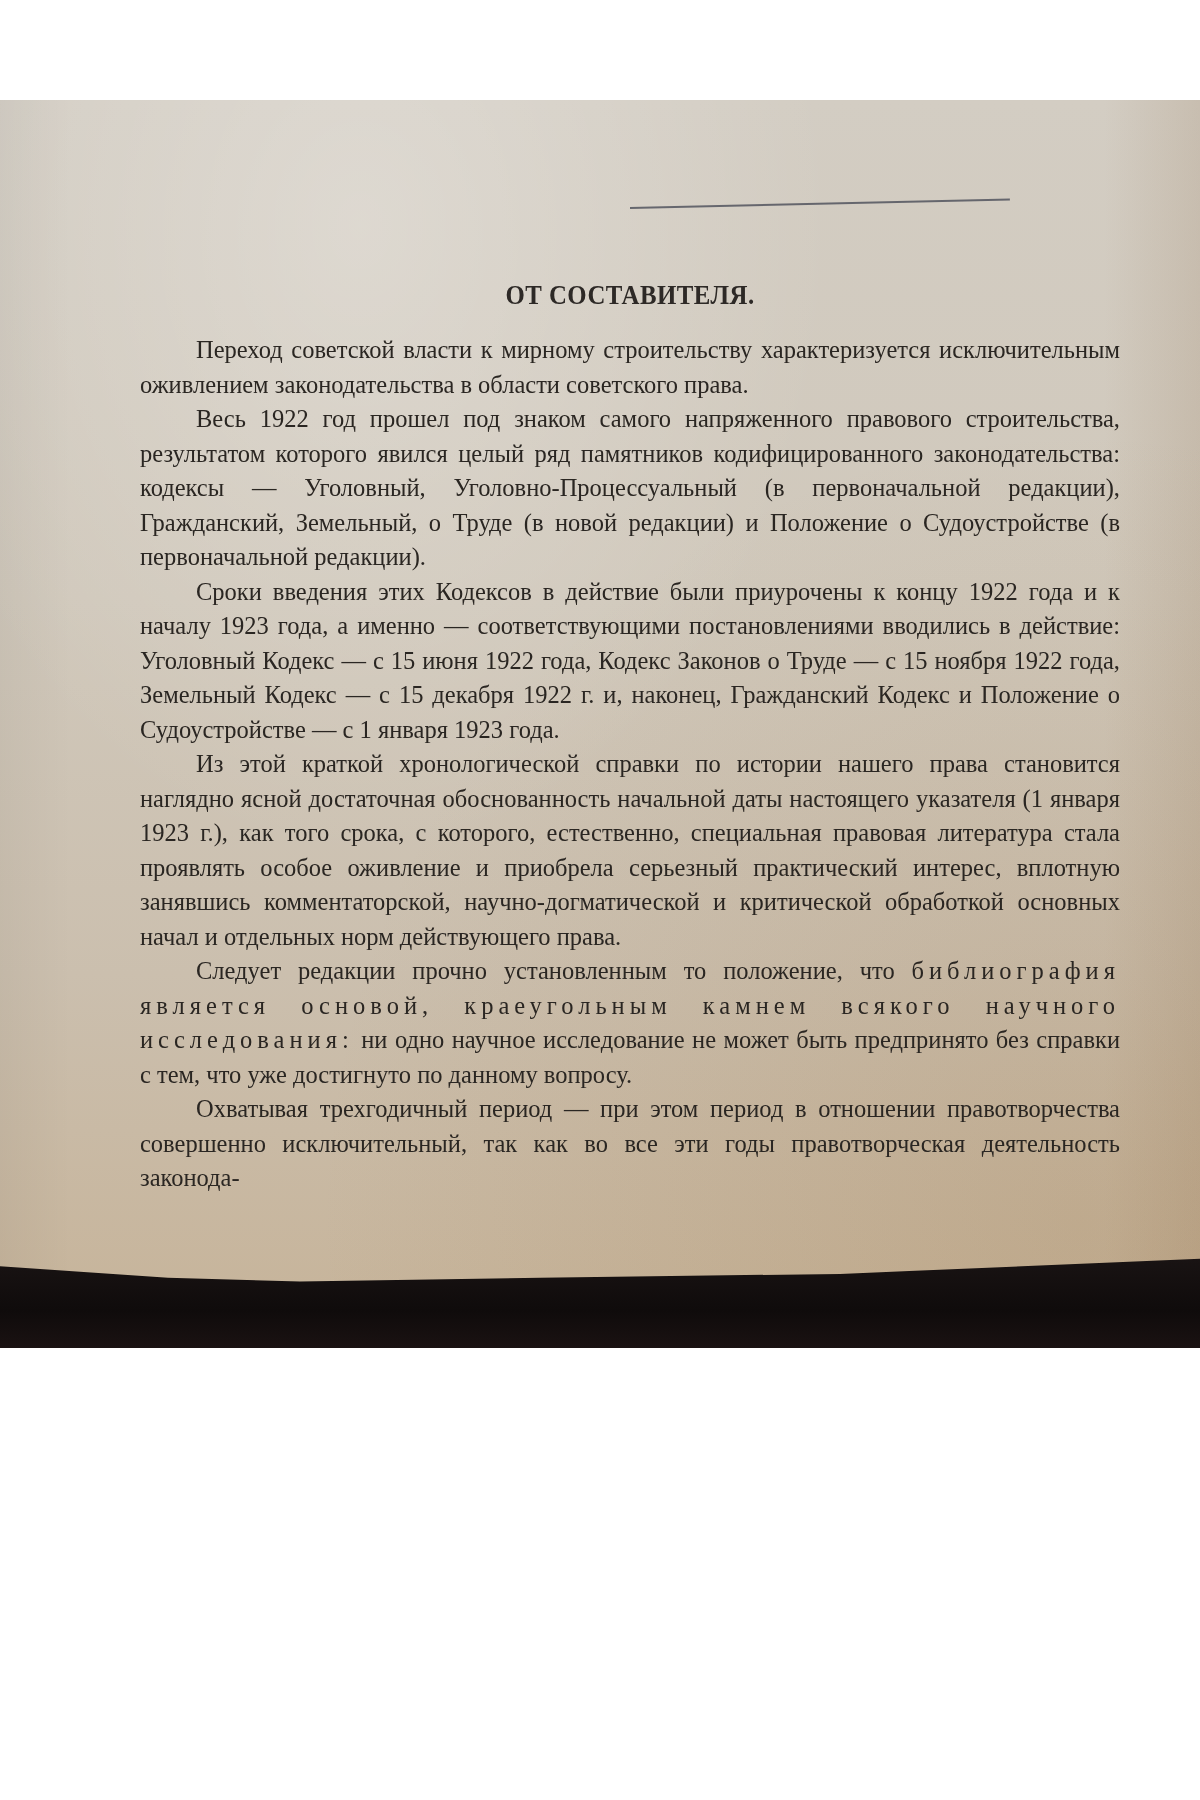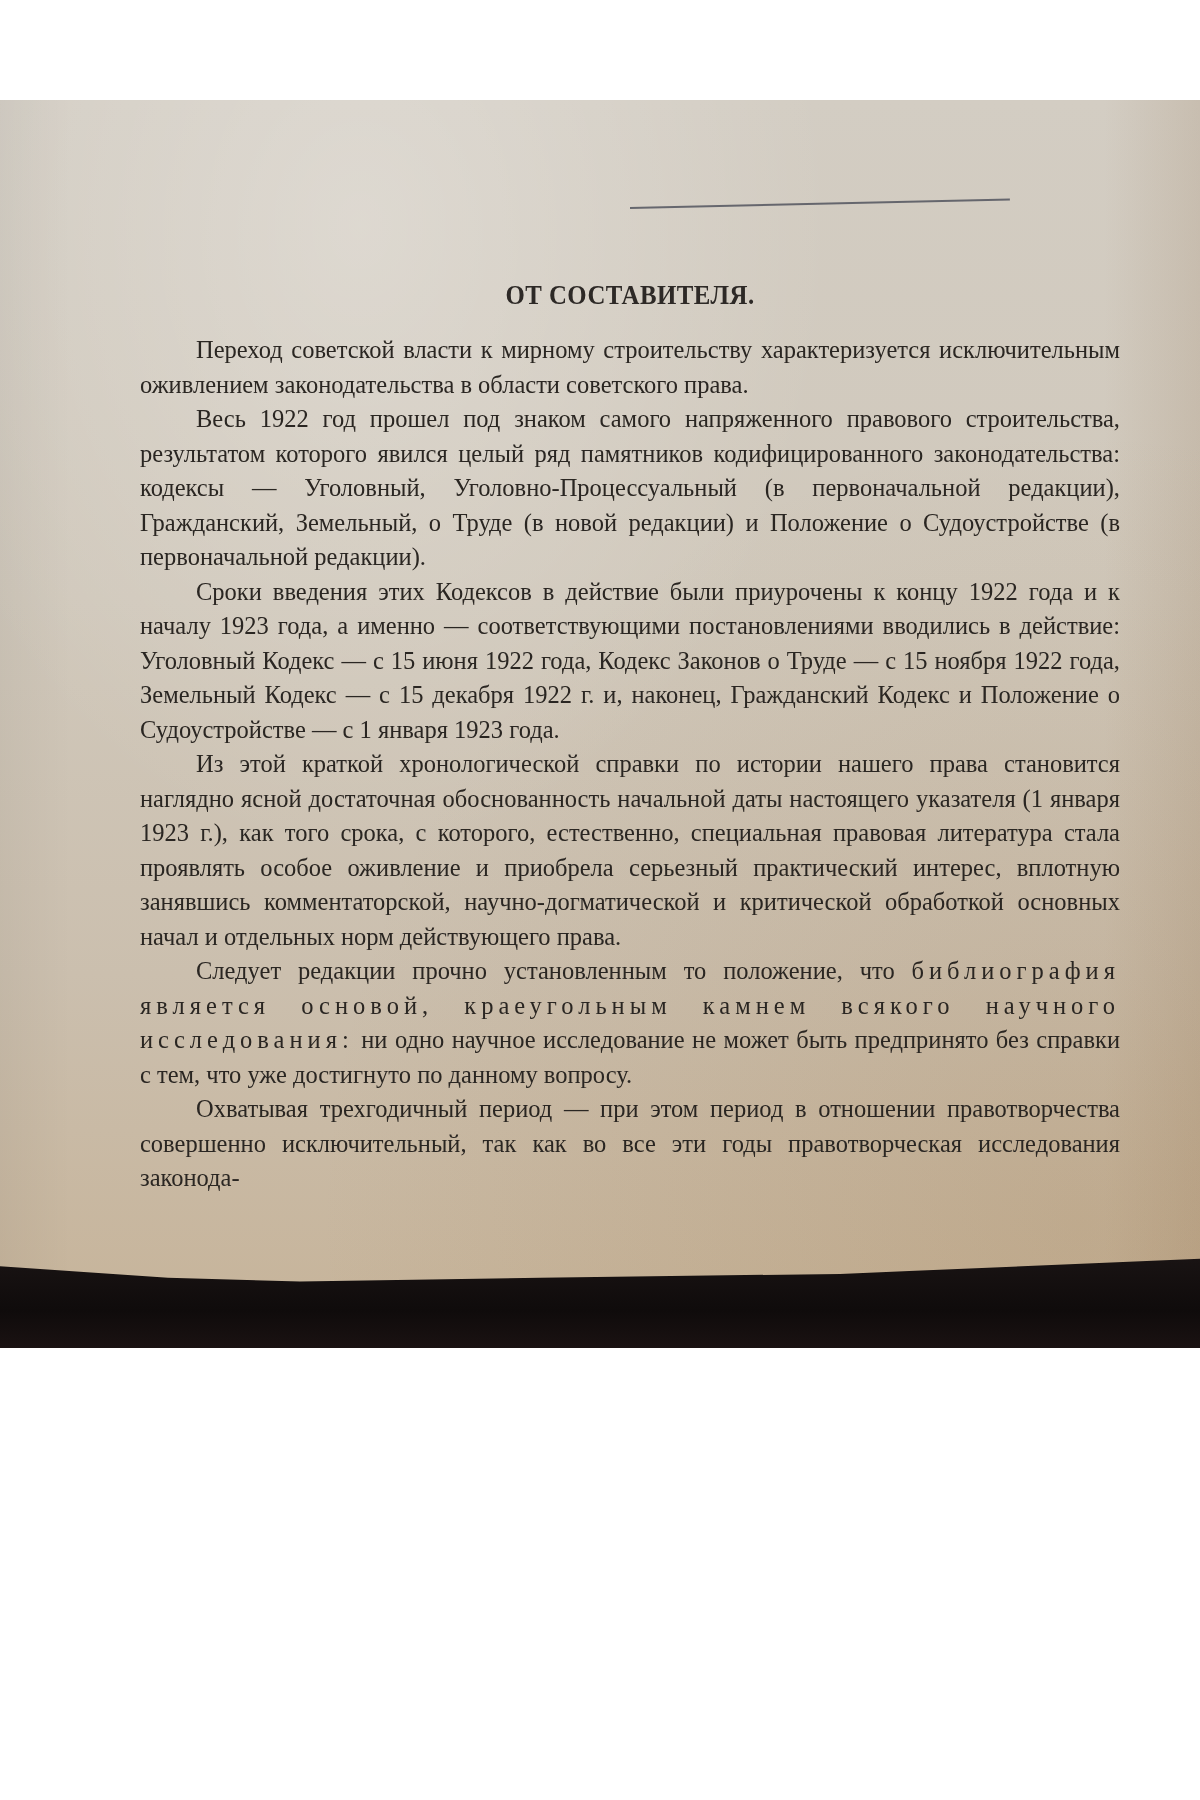--- a/index.html
+++ b/index.html
@@ -50,19 +50,19 @@
 <div class="photo">
   <div class="pencil-line"></div>
 
   <div class="page-text">
     <h1 class="title">ОТ СОСТАВИТЕЛЯ.</h1>
     <p class="para">Переход советской власти к мирному строительству характеризуется исключительным оживлением законодательства в области советского права.</p>
     <p class="para">Весь 1922 год прошел под знаком самого напряженного правового строительства, результатом которого явился целый ряд памятников кодифицированного законодательства: кодексы — Уголовный, Уголовно-Процессуальный (в первоначальной редакции), Гражданский, Земельный, о Труде (в новой редакции) и Положение о Судоустройстве (в первоначальной редакции).</p>
     <p class="para">Сроки введения этих Кодексов в действие были приурочены к концу 1922 года и к началу 1923 года, а именно — соответствующими постановлениями вводились в действие: Уголовный Кодекс — с 15 июня 1922 года, Кодекс Законов о Труде — с 15 ноября 1922 года, Земельный Кодекс — с 15 декабря 1922 г. и, наконец, Гражданский Кодекс и Положение о Судоустройстве — с 1 января 1923 года.</p>
     <p class="para">Из этой краткой хронологической справки по истории нашего права становится наглядно ясной достаточная обоснованность начальной даты настоящего указателя (1 января 1923 г.), как того срока, с которого, естественно, специальная правовая литература стала проявлять особое оживление и приобрела серьезный практический интерес, вплотную занявшись комментаторской, научно-догматической и критической обработкой основных начал и отдельных норм действующего права.</p>
     <p class="para"><span>Следует редакции прочно установленным то положение, что </span><span class="spaced">библиография является основой, краеугольным камнем всякого научного исследования:</span><span> ни одно научное исследование не может быть предпринято без справки с тем, что уже достигнуто по данному вопросу.</span></p>
-    <p class="para">Охватывая трехгодичный период — при этом период в отношении правотворчества совершенно исключительный, так как во все эти годы правотворческая исследования законода-</p>
+    <p class="para">Охватывая трехгодичный период — при этом период в отношении правотворчества совершенно исключительный, так как во все эти годы правотворческая деятельность законода-</p>
   </div>
 
   <div class="page-number">3</div>
 
   <div class="cloth"></div>
 </div>
 
 </body></html>

